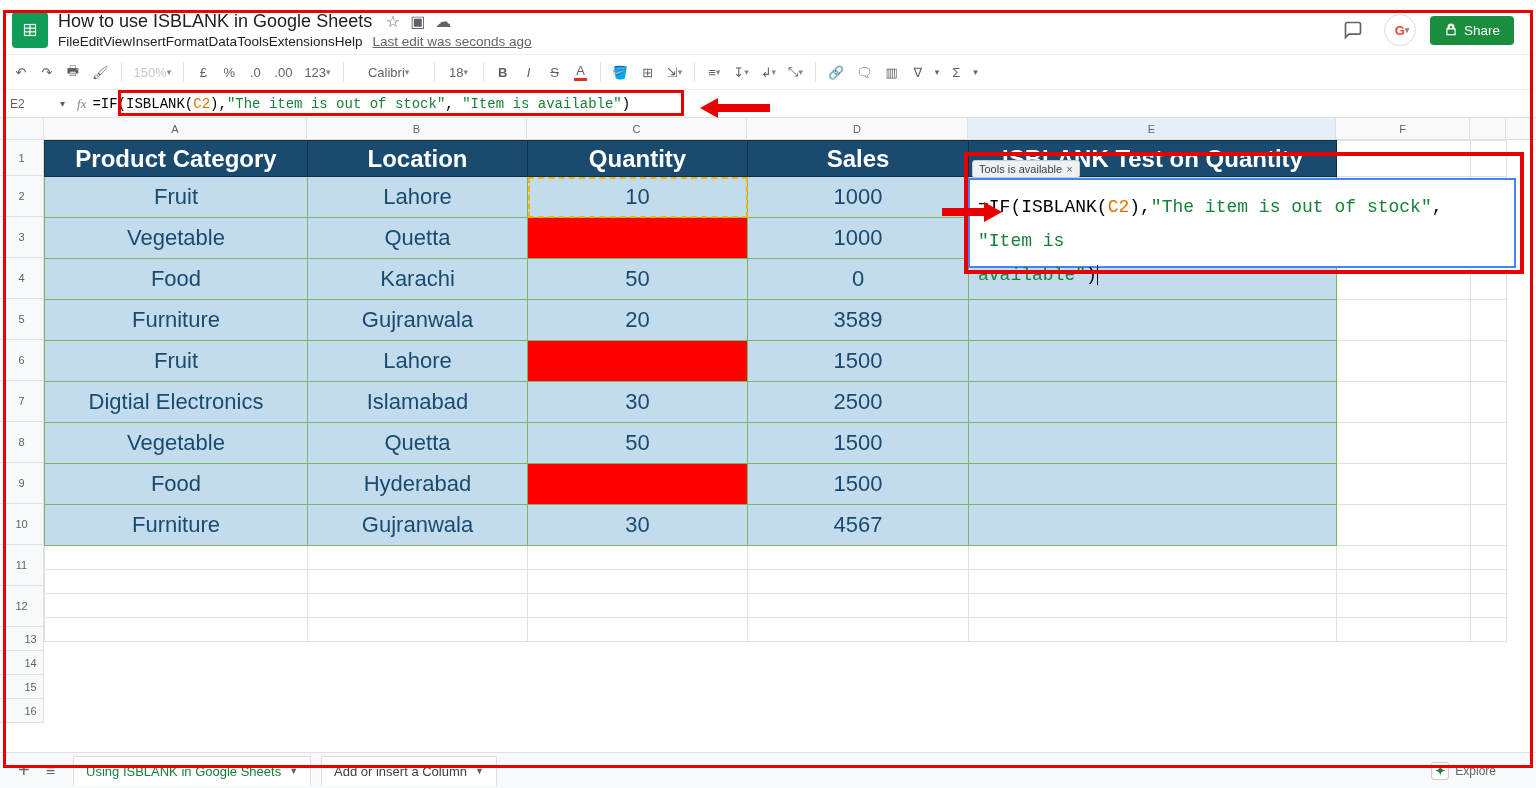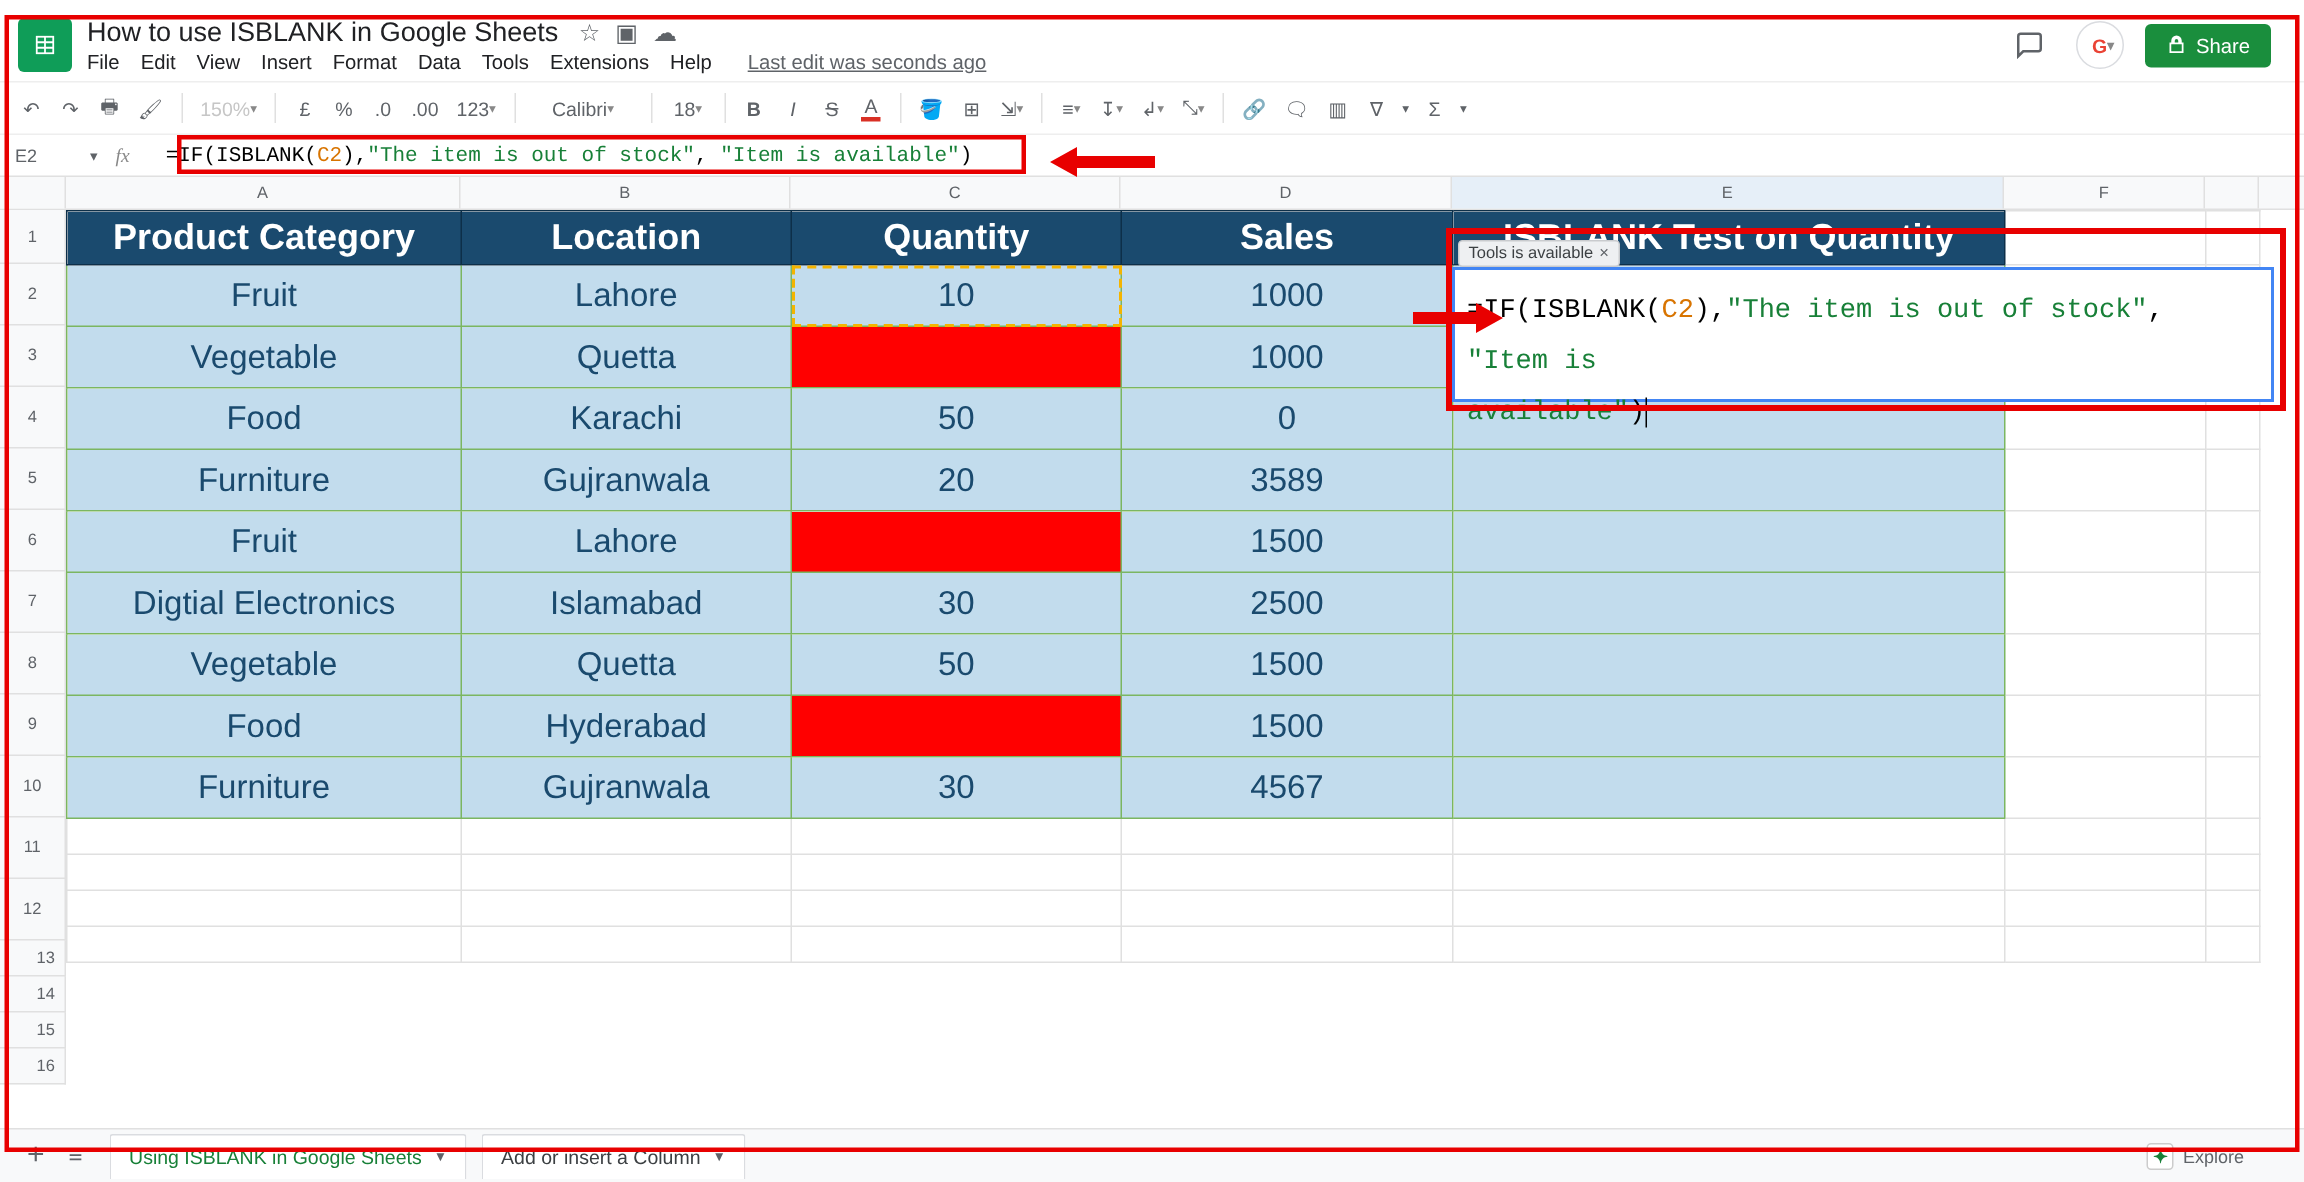--- a/index.html
+++ b/index.html
@@ -5,36 +5,36 @@
   * { box-sizing: border-box; margin: 0; padding: 0; }
   body { font-family: Arial, "Helvetica Neue", sans-serif; font-size: 13px; color: #3c4043; background: #fff; width: 1536px; height: 788px; overflow: hidden; position: relative; }
   .outer-red { position: absolute; left: 3px; top: 10px; width: 1530px; height: 758px; border: 3px solid #e80000; pointer-events: none; z-index: 50; }
   .header { display: flex; align-items: center; padding: 6px 12px 0 12px; height: 54px; }
   .logo { width: 36px; height: 36px; background: #0f9d58; border-radius: 4px; display: flex; align-items: center; justify-content: center; margin-right: 10px; }
   .logo svg { width: 22px; height: 22px; }
   .title-area { flex: 0 0 auto; }
   .doc-title { font-size: 18px; color: #202124; display: inline-block; }
   .title-icons { display: inline-flex; gap: 10px; margin-left: 10px; color: #5f6368; }
   .title-icons span { font-size: 16px; }
-  .menu-row { display: flex; gap: 14px; margin-top: 2px; font-size: 13.5px; color: #202124; }
+  .menu-row { display: flex; margin-top: 2px; font-size: 13.5px; color: #202124; }
   .menu-row .menu-item { cursor: pointer; }
   .last-edit { color: #5f6368; text-decoration: underline; margin-left: 10px; }
   .header-right { margin-left: auto; display: flex; align-items: center; gap: 14px; padding-right: 10px; }
   .icon-btn-round { width: 34px; height: 34px; border-radius: 50%; display: flex; align-items: center; justify-content: center; color: #5f6368; font-size: 18px; }
   .acct { width: 32px; height: 32px; border-radius: 50%; border: 1px solid #dadce0; display: flex; align-items: center; justify-content: center; font-size: 13px; font-weight: bold; background: #fff; padding-left:4px; }
   .share-btn { background: #1a8e3d; color: #fff; border-radius: 4px; padding: 7px 14px; font-size: 13.5px; font-weight: 500; display: flex; align-items: center; gap: 6px; cursor: pointer; }
   .toolbar { height: 36px; border-top: 1px solid #eee; border-bottom: 1px solid #eee; display: flex; align-items: center; padding: 0 12px; gap: 8px; color: #5f6368; font-size: 13px; }
   .toolbar .sep { width: 1px; height: 20px; background: #e0e0e0; margin: 0 2px; }
   .toolbar .tb-item { display: inline-flex; align-items: center; justify-content: center; min-width: 18px; height: 24px; padding: 0 2px; cursor: pointer; }
   .toolbar .zoom-pct { color: #c6c6c6; }
   .toolbar select, .toolbar .font-name, .toolbar .font-size { border: none; background: transparent; font-size: 13px; color: #5f6368; }
   .fx-row { height: 28px; border-bottom: 1px solid #e0e0e0; display: flex; align-items: center; padding: 0 6px; font-size: 13px; position: relative; }
   .name-box { width: 54px; color: #5f6368; font-size: 12px; padding-left:4px;}
   .name-drop { color: #5f6368; font-size: 10px; margin-right: 12px; }
-  .fx-label { font-style: italic; color: #888; font-family: serif; margin-right: 24px; }
+  .fx-label { font-style: italic; color: #888; font-family: serif; margin-right: 6px; }
   .fx-formula { font-family: "Courier New", monospace; font-size: 14px; color: #000; position: relative; z-index: 2; }
   .fx-formula .tok-fn { color: #000; }
   .fx-formula .tok-ref { color: #d87400; }
   .fx-formula .tok-str { color: #188038; }
   .fx-red-box { position: absolute; left: 118px; top: 0px; width: 566px; height: 26px; border: 3px solid #e80000; z-index: 3; pointer-events: none; }
   .arrow1 { position: absolute; left: 700px; top: 98px; z-index: 60; }
   .grid-wrap { position: relative; }
   .col-headers { display: flex; height: 22px; background: #f8f9fa; border-bottom: 1px solid #e0e0e0; font-size: 11px; color: #5f6368; }
   .row-header-spacer { width: 44px; border-right: 1px solid #e0e0e0; background: #f8f9fa; }
   .col-h { text-align: center; line-height: 22px; border-right: 1px solid #e0e0e0; }

